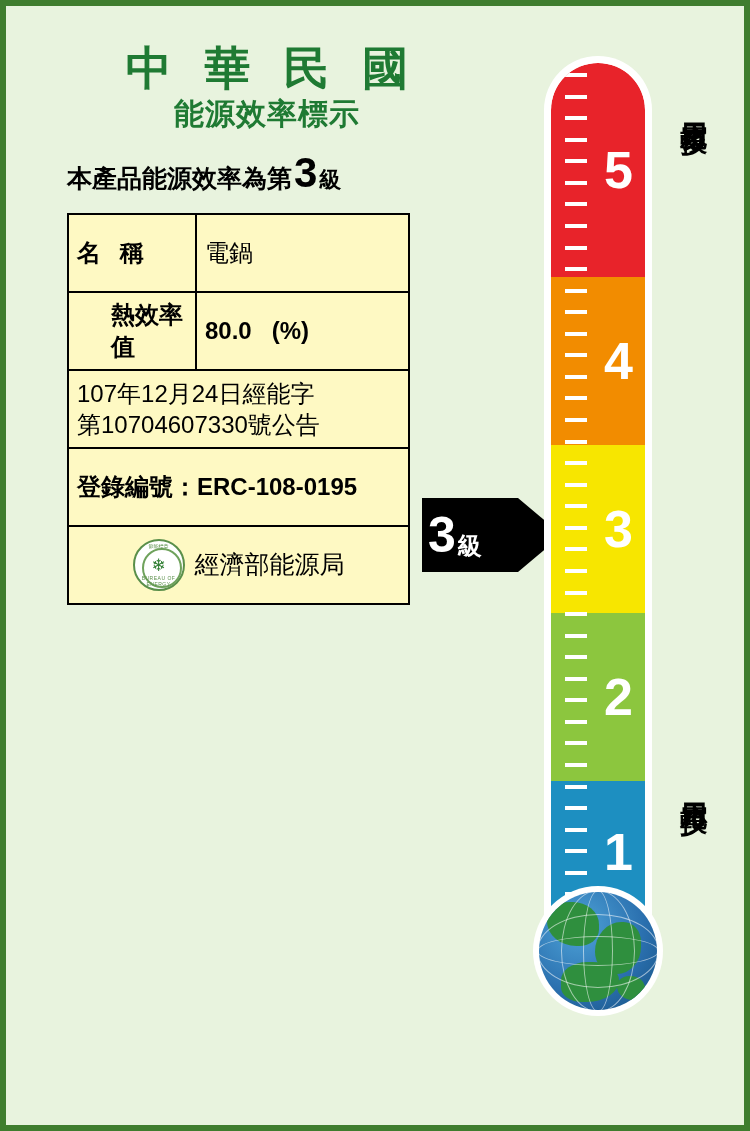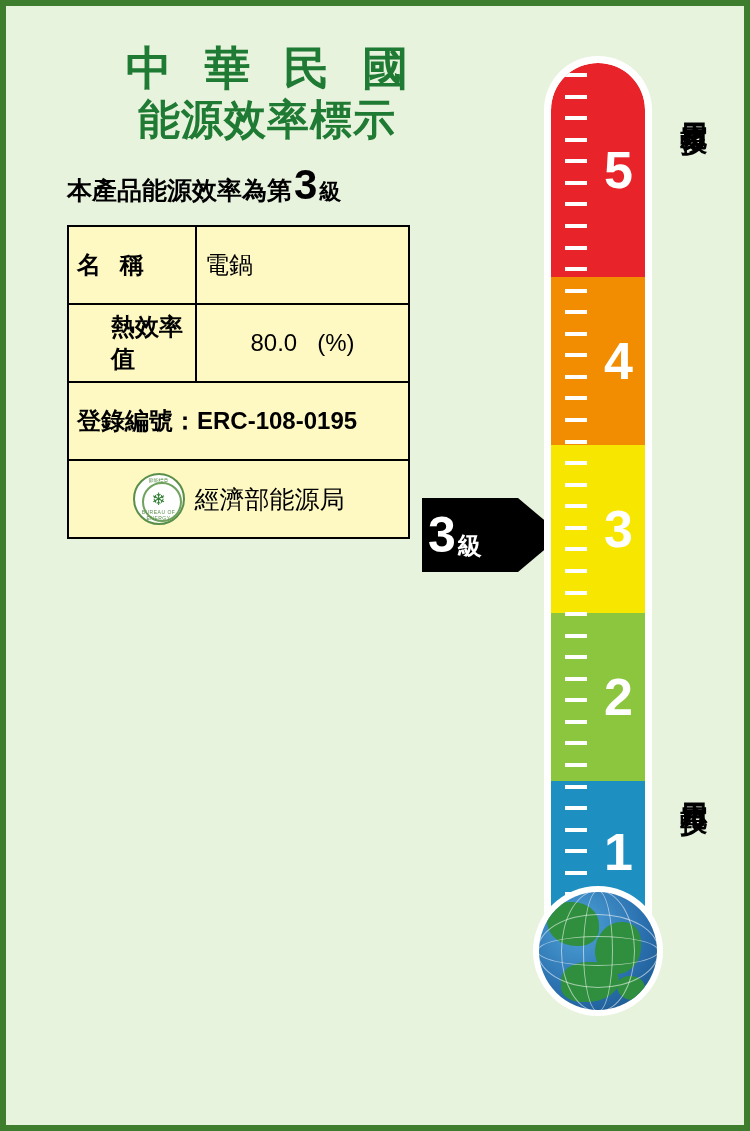--- a/index.html
+++ b/index.html
@@ -28,21 +28,21 @@
     font-weight: bold;
     text-align: center;
     line-height: 1.05;
   }
   .title1 {
     font-size: 46px;
     letter-spacing: 10px;
     margin-left: 10px;
   }
   .title2 {
-    font-size: 42px;
+    font-size: 30px;
     letter-spacing: 1px;
     margin-top: 6px;
   }
   .gradeline {
     margin-top: 26px;
     font-size: 25px;
     font-weight: bold;
     color: #000;
     white-space: nowrap;
     display: flex;
@@ -74,21 +74,21 @@
   }
   td.k {
     width: 128px;
     font-weight: bold;
     font-size: 25px;
     text-align: left;
     letter-spacing: 6px;
   }
   td.k.tight { letter-spacing: 0px; padding-left: 42px; }
   td.v { font-size: 23px; }
-  td.v.bold { font-weight: normal; text-align: center; }
+  td.v.bold { font-weight: bold; }
   .v-two { line-height: 1.18; font-size: 21px; }
   td.notice {
     height: 92px;
     font-size: 25px;
     line-height: 1.3;
     font-weight: normal;
     letter-spacing: 0px;
   }
   td.reg {
     height: 54px;
@@ -302,20 +302,26 @@
       <tbody>
           <tr>
         <td class="k">名 稱</td>
         <td class="v">電鍋</td>
       </tr>
       <tr>
         <td class="k tight">熱效率值</td>
         <td class="v bold">
           <span>80.0</span>
           &nbsp;&nbsp;<span>(%)</span>
+        </td>
+      </tr>
+      <tr>
+        <td class="notice" colspan="2">
+          <div>107年12月24日經能字</div>
+          <div>第10704607330號公告</div>
         </td>
       </tr>
       <tr>
         <td class="reg" colspan="2">登錄編號：ERC-108-0195</td>
       </tr>
       <tr class="footer-row">
         <td class="blank" colspan="2">
           <div class="footer">
             <div class="seal">
               <div class="ring-text-top">節能標章</div>

